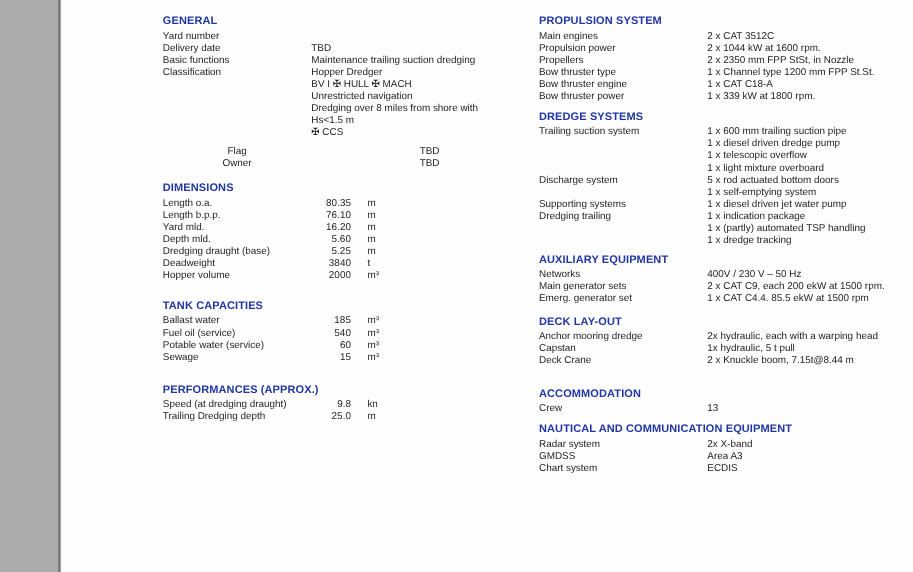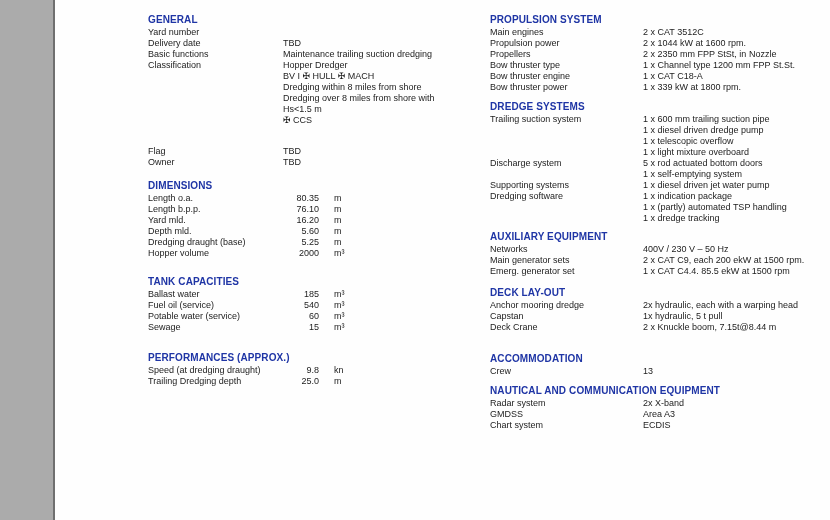--- a/index.html
+++ b/index.html
@@ -23,21 +23,21 @@
   }
   .sec { margin:0; }
   .row { display:flex; align-items:flex-start; }
   .col-left  .lbl { width:135px; flex:none; }
   .col-right .lbl { width:153px; flex:none; }
   .val { flex:1; }
   .val .ln { display:block; }
   .num .v { display:inline-block; width:36px; text-align:right; }
   .num .u { display:inline-block; margin-left:15px; }
   
-  .mt6  { margin-top:20px; }  .mt7  { margin-top:7px; }
+  .mt6  { margin-top:6px;text-align:center; }  .mt7  { margin-top:7px; }
   .mt8  { margin-top:8px; }  .mt10 { margin-top:10px; }
   .mt12 { margin-top:12px; } .mt17 { margin-top:17px; }
   .mt19 { margin-top:19px; } .mt20 { margin-top:20px; }
 </style>
 </head>
 <body>
 
 <div class="gutter"></div>
 
 <div class="page">
@@ -55,21 +55,21 @@
       </div>
       <div class="row">
         <span class="lbl">Basic functions</span>
         <span class="val">Maintenance trailing suction dredging</span>
       </div>
       <div class="row">
         <span class="lbl">Classification</span>
         <span class="val">
           <span class="ln">Hopper Dredger</span>
           <span class="ln">BV I ✠ HULL ✠ MACH</span>
-          <span class="ln">Dredging within 8 miles from shore</span>
+          <span class="ln">Unrestricted navigation</span>
           <span class="ln">Dredging over 8 miles from shore with</span>
           <span class="ln">Hs&lt;1.5 m</span>
           <span class="ln">✠ CCS</span>
         </span>
       </div>
     </div>
 
     <div class="sec mt6">
       <div class="row">
         <span class="lbl">Flag</span>
@@ -95,20 +95,24 @@
         <span class="lbl">Yard mld.</span>
         <span class="val"><span class="v">16.20</span><span class="u">m</span></span>
       </div>
       <div class="row num">
         <span class="lbl">Depth mld.</span>
         <span class="val"><span class="v">5.60</span><span class="u">m</span></span>
       </div>
       <div class="row num">
         <span class="lbl">Dredging draught (base)</span>
         <span class="val"><span class="v">5.25</span><span class="u">m</span></span>
+      </div>
+      <div class="row num">
+        <span class="lbl">Deadweight</span>
+        <span class="val"><span class="v">3840</span><span class="u">t</span></span>
       </div>
       <div class="row num">
         <span class="lbl">Hopper volume</span>
         <span class="val"><span class="v">2000</span><span class="u">m³</span></span>
       </div>
     </div>
 
     <div class="sec mt17">
       <div class="sec-title">TANK CAPACITIES</div>
       <div class="row num">
@@ -189,21 +193,21 @@
         <span class="val">
           <span class="ln">5 x rod actuated bottom doors</span>
           <span class="ln">1 x self-emptying system</span>
         </span>
       </div>
       <div class="row">
         <span class="lbl">Supporting systems</span>
         <span class="val">1 x diesel driven jet water pump</span>
       </div>
       <div class="row">
-        <span class="lbl">Dredging software</span>
+        <span class="lbl">Dredging trailing</span>
         <span class="val">
           <span class="ln">1 x indication package</span>
           <span class="ln">1 x (partly) automated TSP handling</span>
           <span class="ln">1 x dredge tracking</span>
         </span>
       </div>
     </div>
 
     <div class="sec mt7">
       <div class="sec-title">AUXILIARY EQUIPMENT</div>

